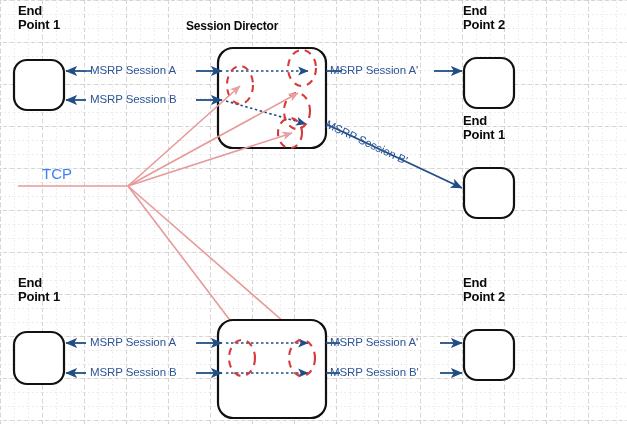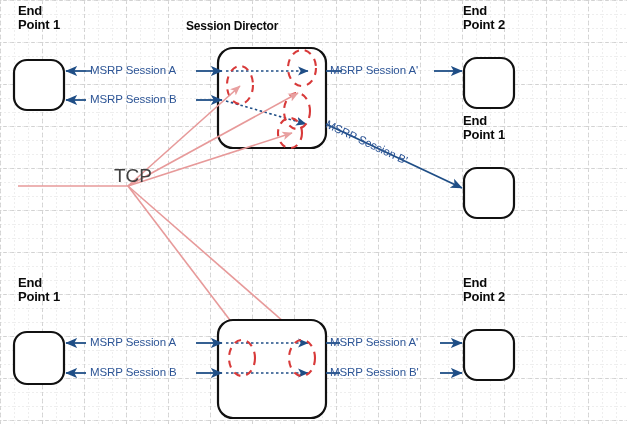--- a/index.html
+++ b/index.html
@@ -35,23 +35,23 @@
     color: #0a0a0a;
     letter-spacing: -0.2px;
   }
   .title-label {
     font-weight: bold;
     font-size: 12px;
     color: #0a0a0a;
     letter-spacing: -0.2px;
   }
   .tcp-label {
-    font-size: 19px;
-    color: #404040;
-    text-align: right;
+    font-size: 15px;
+    color: #3b82f6;
+    text-align: left;
   }
   .session-label {
     font-size: 11.5px;
     color: #2d5596;
     letter-spacing: -0.1px;
     font-weight: normal;
   }
   .rot-label {
     transform-origin: left top;
   }

